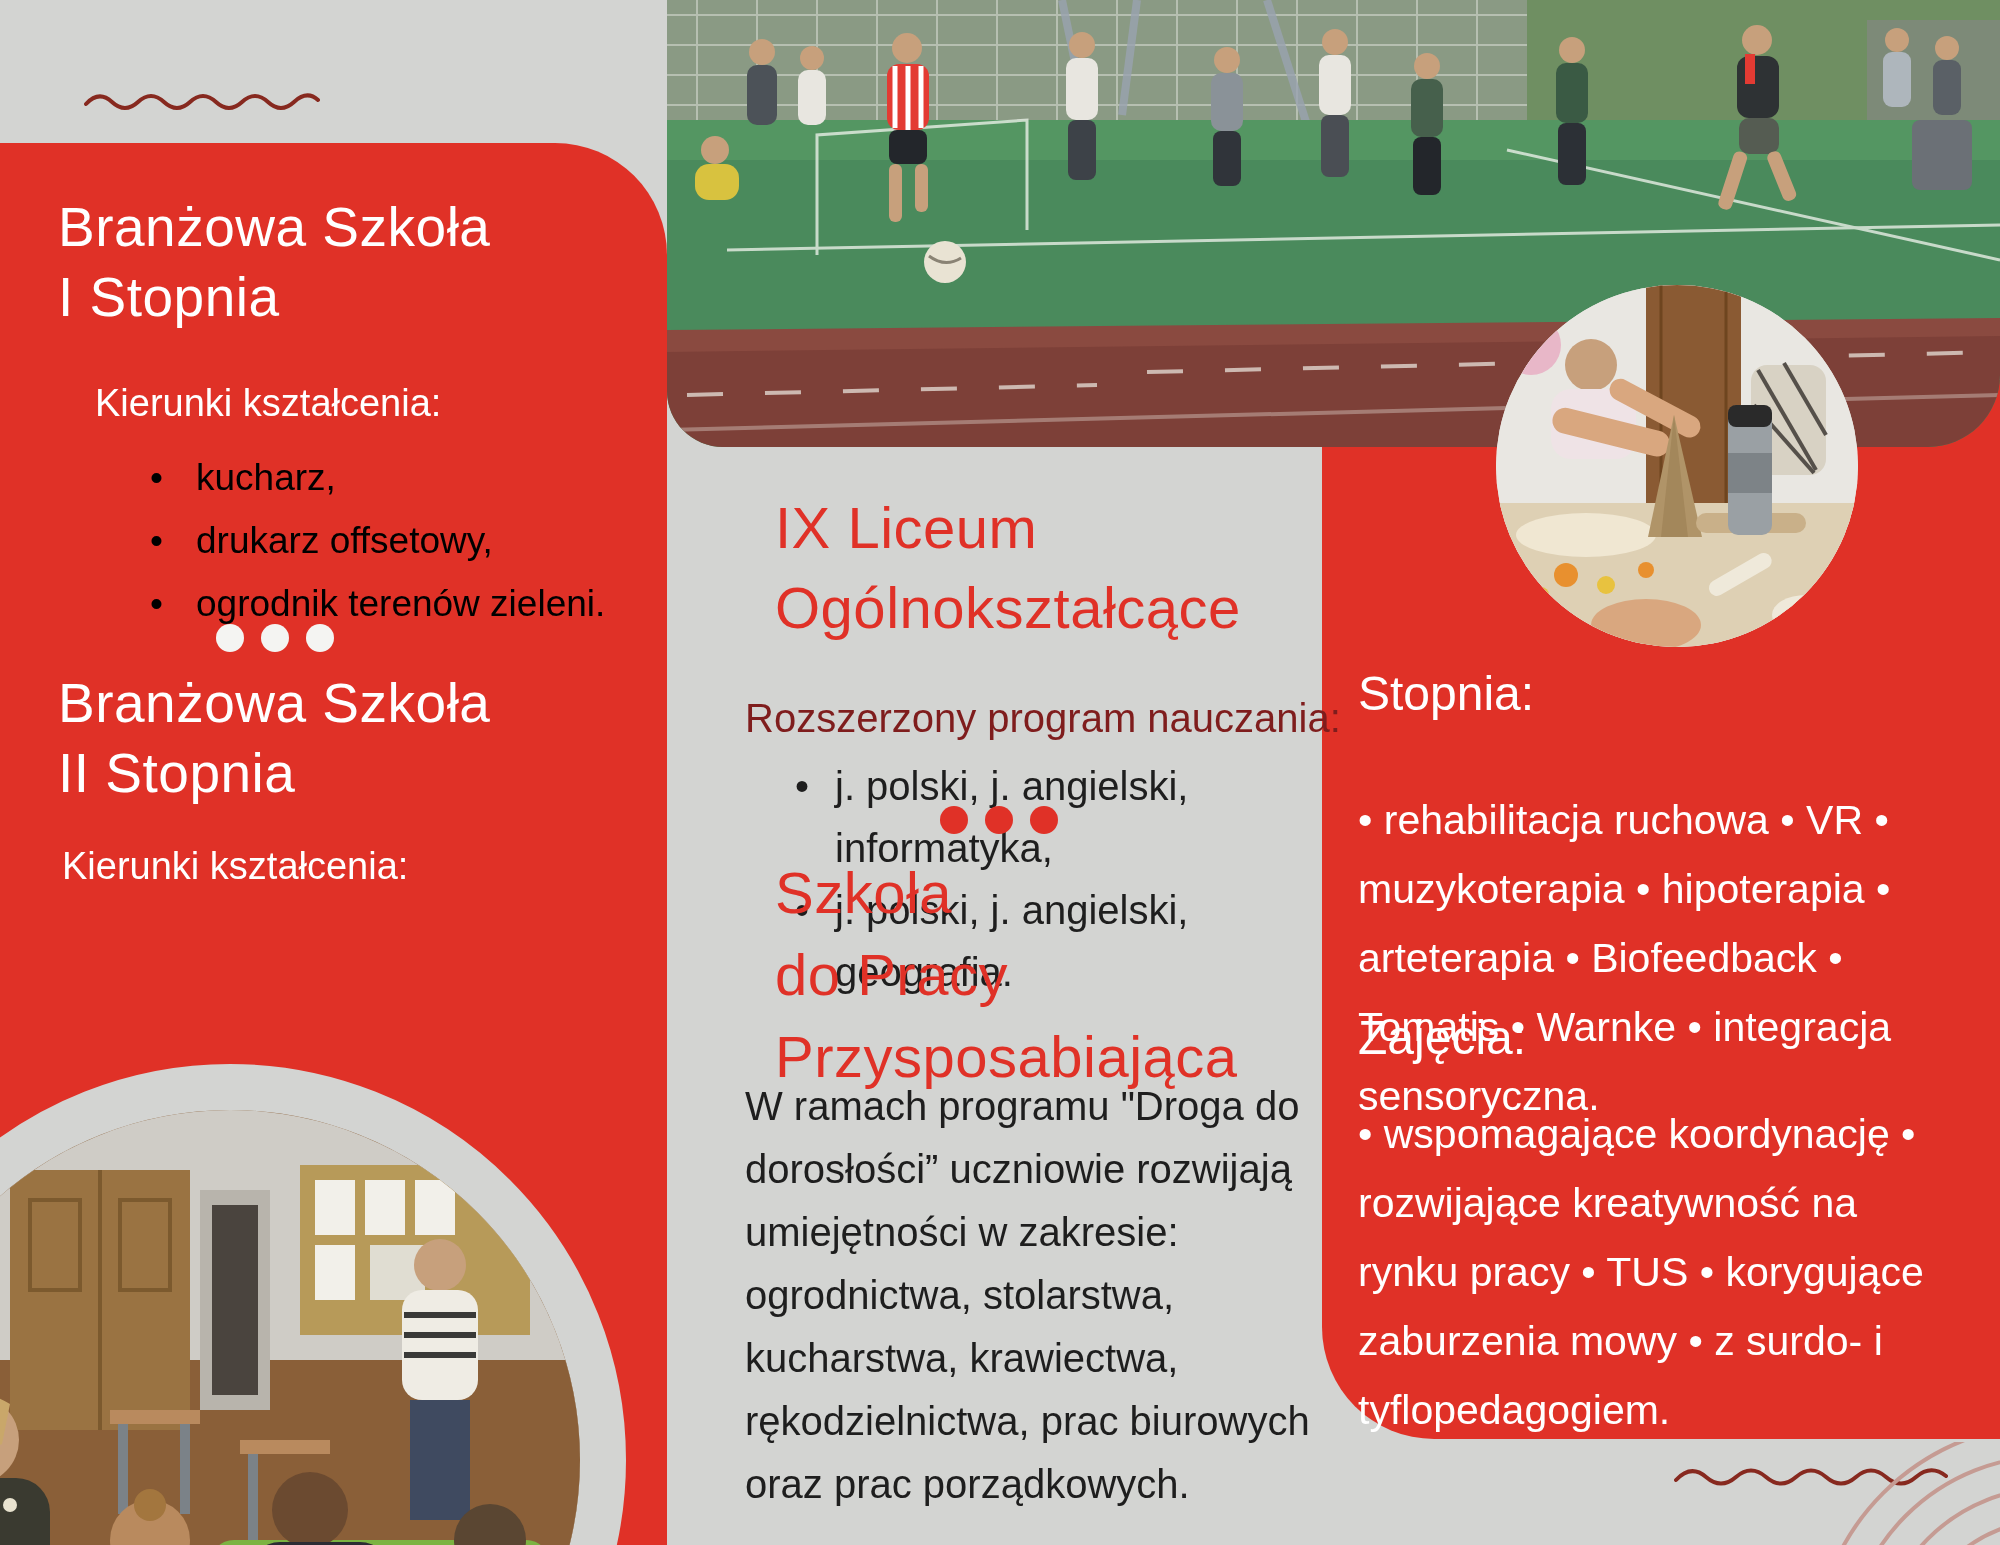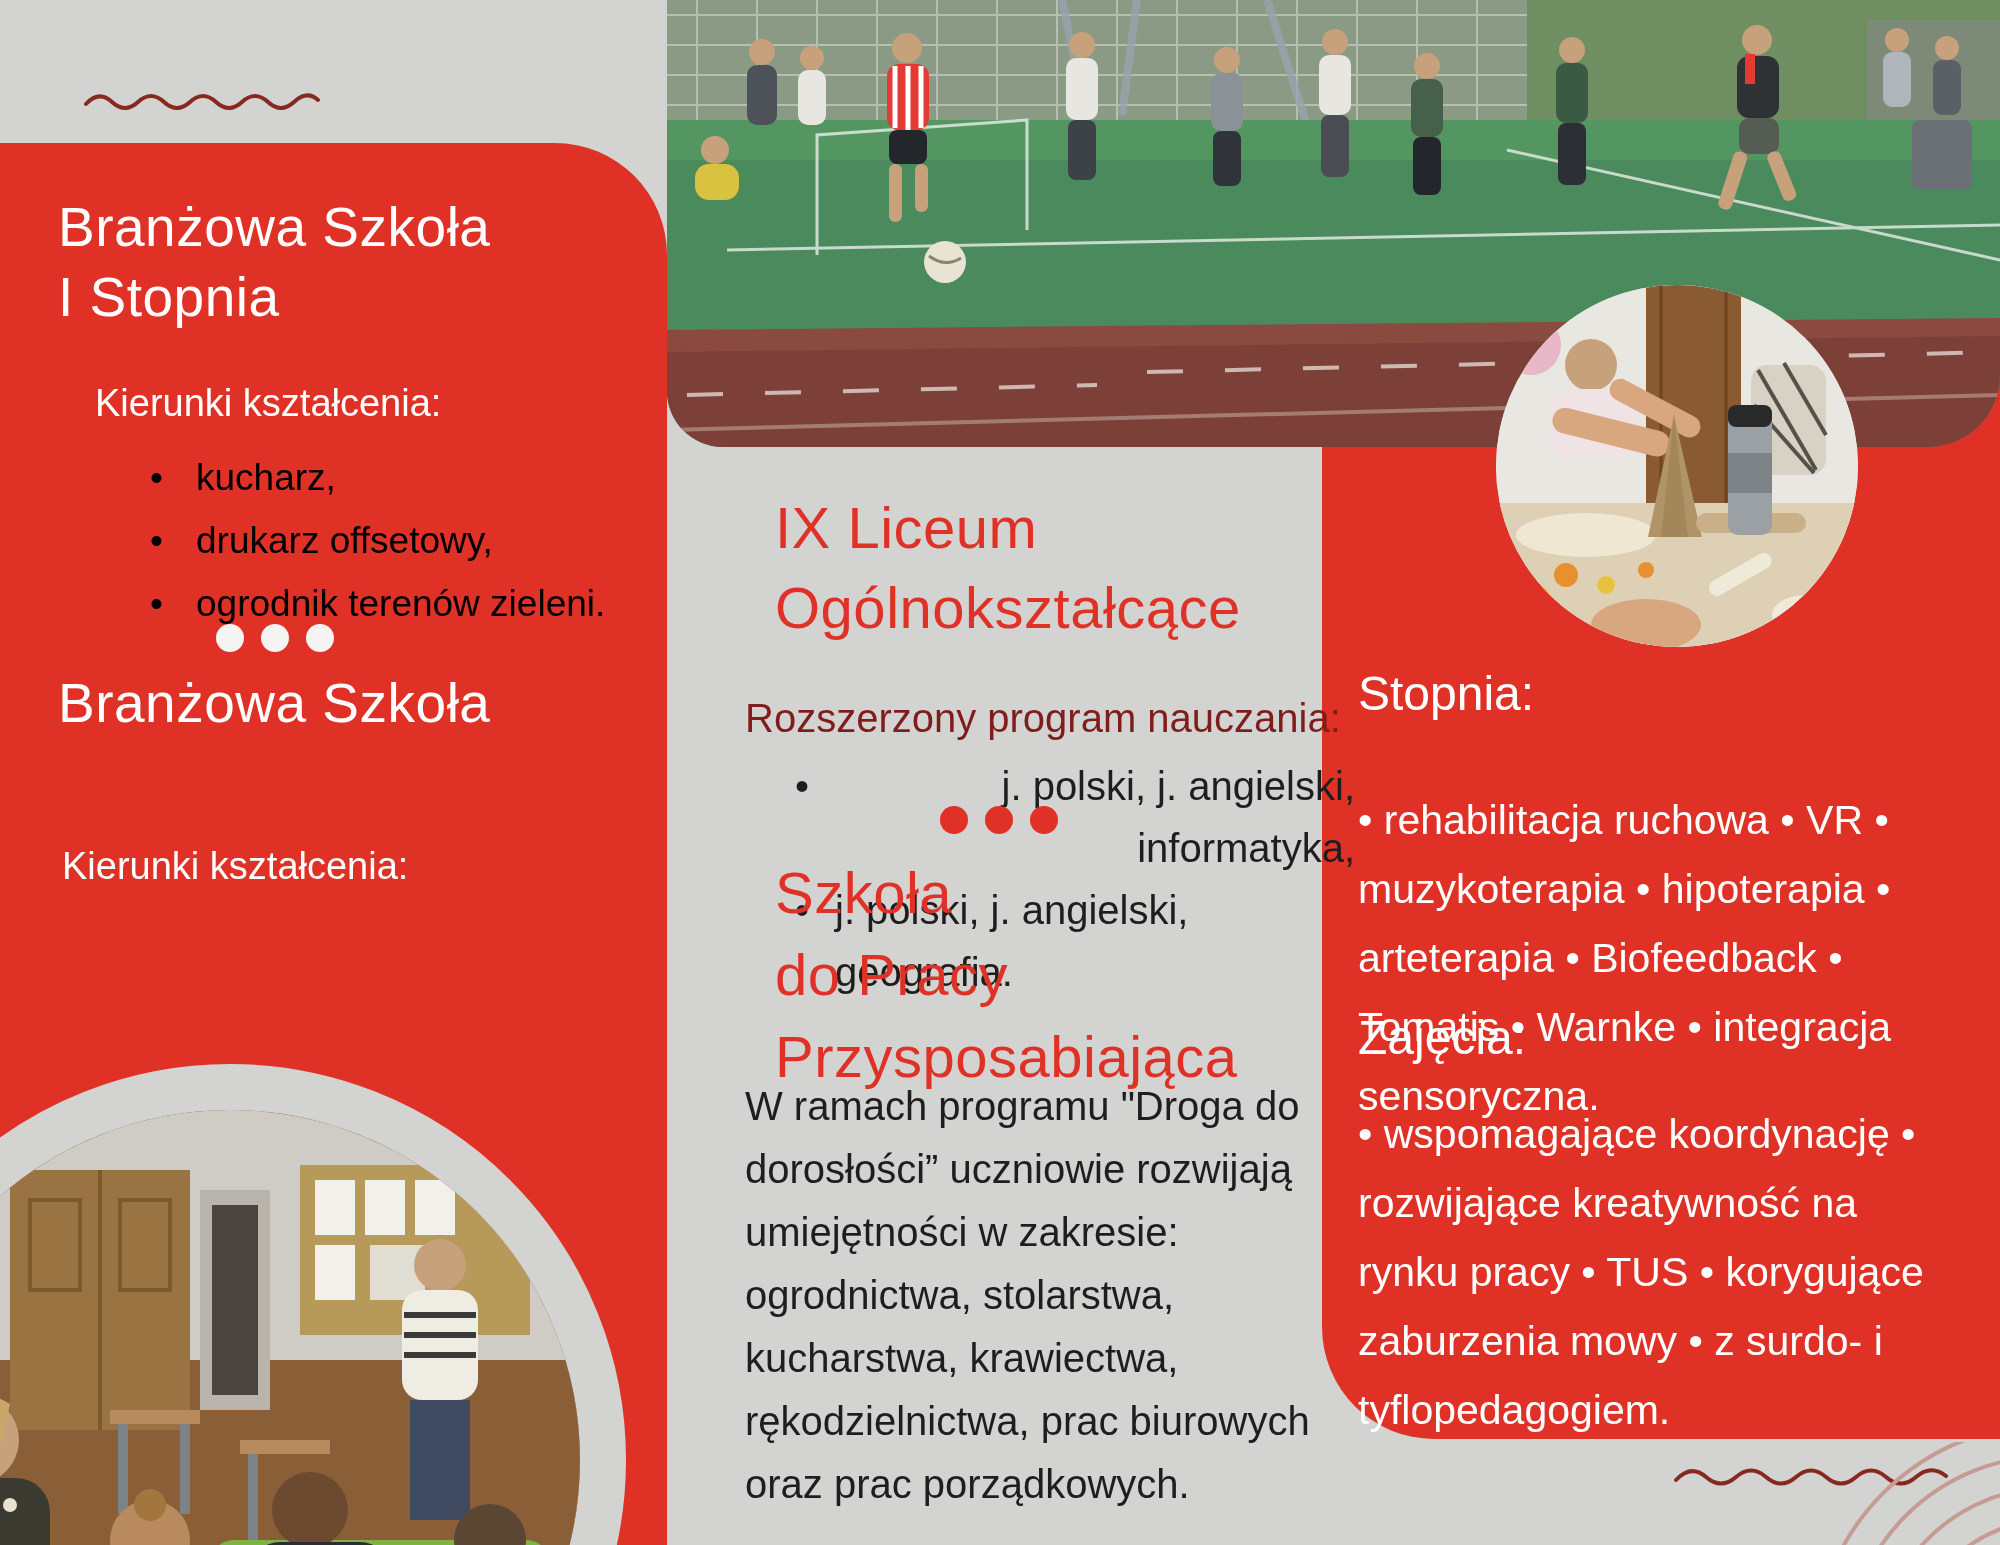--- a/index.html
+++ b/index.html
@@ -328,30 +328,31 @@
   </ul>
 
   <div class="dots dots-white dots-left">
       <span></span>
       <span></span>
       <span></span>
     </div>
 
   <div class="h-white" style="left:58px;top:668px;">
     <div>Branżowa Szkoła</div>
+    <div>II Stopnia</div>
   </div>
   <div class="label-white" style="left:62px;top:845px;">Kierunki kształcenia:</div>
 
   <div class="h-red" style="left:775px;top:488px;">
     <div>IX Liceum</div>
     <div>Ogólnokształcące</div>
   </div>
   <div class="label-dark" style="left:745px;top:696px;">Rozszerzony program nauczania:</div>
   <ul class="list list-dark" style="left:795px;top:755px;width:560px;">
-    <li style="padding-left:40px;text-align:right;">j. polski, j. angielski, informatyka,</li>
+    <li style="padding-left:40px;">j. polski, j. angielski, informatyka,</li>
     <li style="padding-left:40px;">j. polski, j. angielski, geografia.</li>
   </ul>
 
   <div class="dots dots-red dots-mid">
       <span></span>
       <span></span>
       <span></span>
     </div>
 
   <div class="h-red" style="left:775px;top:852px;line-height:82px;">

